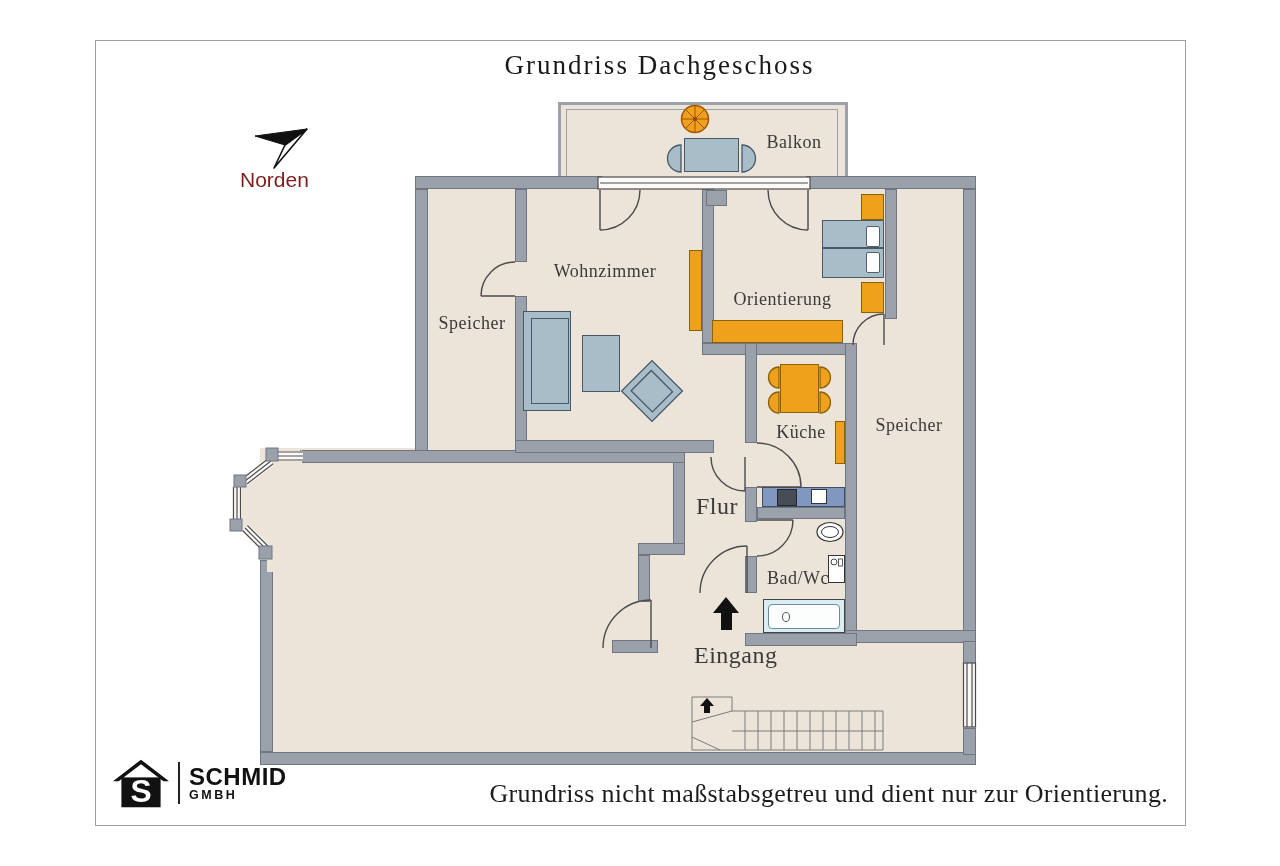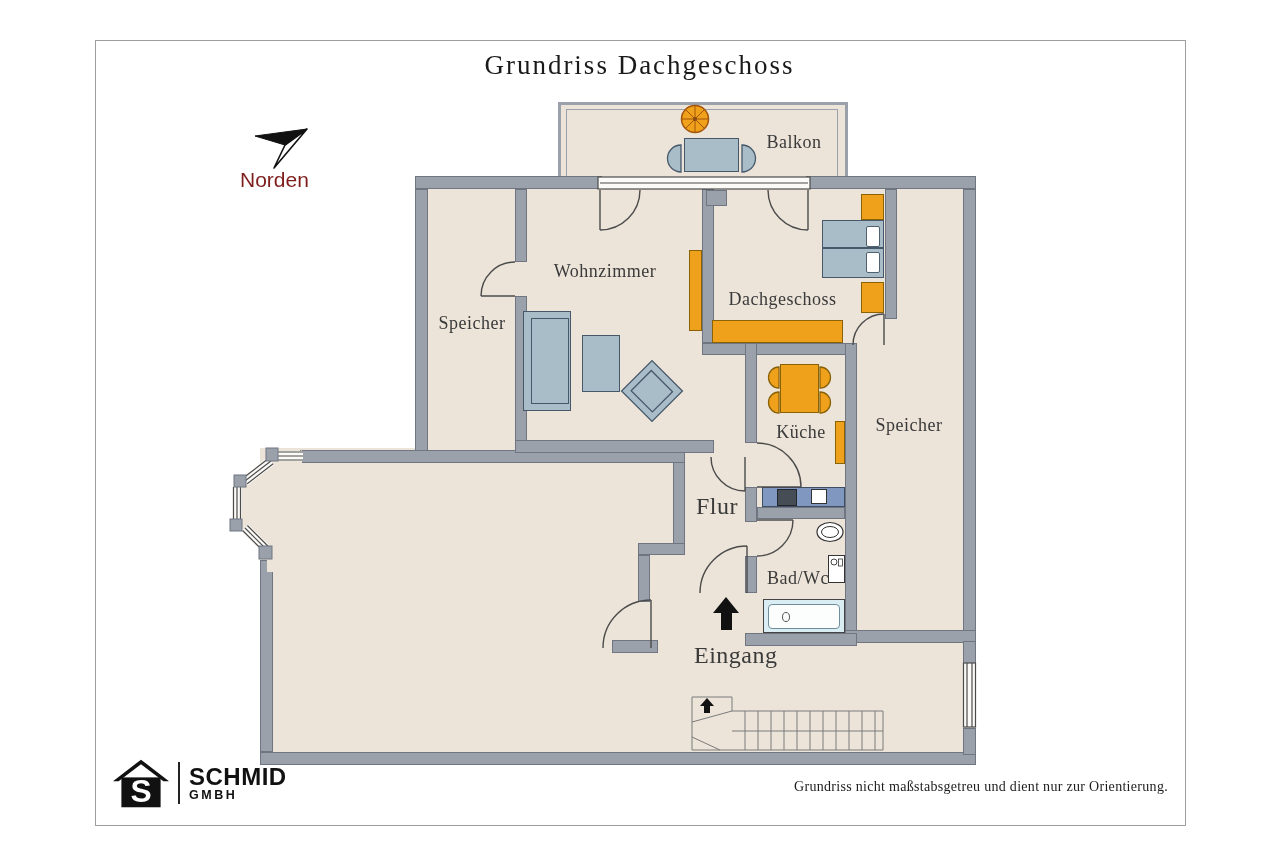--- a/index.html
+++ b/index.html
@@ -1,20 +1,20 @@
 <!DOCTYPE html>
 <html style="--wall: #9aa1ab; --wall_outline: #6f7681; --floor: #ece4d9; --furniture_blue: #a9bdc9; --furniture_outline: #46586a; --accent_orange: #f0a11c; --orange_outline: #8a6206; --counter_blue: #8098c0; --tub_blue: #d9edf2;"><head>
 <meta charset="utf-8">
 <style>
   html,body{margin:0;padding:0;background:#fff;}
   .stage{position:relative;width:1280px;height:866px;background:#ffffff;overflow:hidden;
          font-family:"Liberation Serif","DejaVu Serif",serif;}
   .frame{position:absolute;left:95px;top:40px;width:1089px;height:784px;border:1px solid #9e9e9e;}
   .title{position:absolute;left:95px;top:50px;width:1089px;text-align:center;
-         font-size:27px;letter-spacing:2px;color:#1a1a1a;}
+         font-size:27px;letter-spacing:2px;color:#1a1a1a;padding-left:20px;}
   .floor{position:absolute;background:var(--floor);}
   .wall{position:absolute;background:var(--wall);border:1px solid var(--wall_outline);box-sizing:border-box;}
   .furn{position:absolute;background:var(--furniture_blue);border:1.5px solid var(--furniture_outline);box-sizing:border-box;}
   .furn-inner{position:absolute;background:transparent;border:1.3px solid var(--furniture_outline);box-sizing:border-box;}
   .orange{position:absolute;background:var(--accent_orange);border:1.5px solid var(--orange_outline);box-sizing:border-box;}
   .room-label{position:absolute;font-size:18px;color:#3a3a3a;letter-spacing:.5px;text-align:center;white-space:nowrap;}
   .room-label.big{font-size:24px;}
   .balkon-rail{position:absolute;left:566px;top:109px;width:272px;height:78px;
                border:1px solid var(--wall);border-bottom:none;box-sizing:border-box;}
   .counter{position:absolute;background:var(--counter_blue);border:1.3px solid #3e4e63;box-sizing:border-box;}
@@ -34,21 +34,21 @@
   .stair{stroke:#7a7a7a;stroke-width:1;fill:none;}
   .svg-furn{fill:var(--furniture_blue);stroke:var(--furniture_outline);stroke-width:1.3;}
   .svg-orange{fill:var(--accent_orange);stroke:var(--orange_outline);stroke-width:1.3;}
   .norden{position:absolute;left:240px;top:168px;width:100px;text-align:left;
           font-family:"Liberation Sans","DejaVu Sans",sans-serif;font-size:21px;color:#7f1d1d;}
   .logo{position:absolute;left:113px;top:755px;display:flex;align-items:center;gap:9px;
         font-family:"Liberation Sans","DejaVu Sans",sans-serif;color:#111;}
   .logo .bar{width:2px;height:42px;background:#222;}
   .logo .company{font-size:24px;font-weight:bold;letter-spacing:.5px;line-height:1.05;}
   .logo .suffix{font-size:12.5px;font-weight:bold;letter-spacing:2.5px;line-height:1.05;}
-  .disclaimer{position:absolute;right:112px;top:779px;font-size:14px;letter-spacing:.3px;color:#1c1c1c;}
+  .disclaimer{position:absolute;right:112px;top:779px;font-size:26px;letter-spacing:.3px;color:#1c1c1c;}
 </style>
 </head>
 <body>
 
 <div class="stage">
 
   <div class="frame"></div>
   <div class="title">Grundriss Dachgeschoss</div>
 
   <div class="floor" style="left:558px;top:102px;width:290px;height:88px;border:3px solid var(--wall);box-sizing:border-box;"></div>
@@ -210,21 +210,21 @@
     <ellipse cx="786" cy="617" rx="3.5" ry="4.5" fill="none" stroke="#555" stroke-width="1"></ellipse>
 
     <g>
       <polygon points="307,129 285,145 274,168" fill="#fff" stroke="#111" stroke-width="1.6" stroke-linejoin="round"></polygon>
       <polygon points="307,129 255,136 285,145" fill="#111" stroke="#111" stroke-width="1" stroke-linejoin="round"></polygon>
     </g>
   </svg>
 
   <div class="room-label" style="left:758px;top:132px;width:72px;">Balkon</div>
   <div class="room-label" style="left:540px;top:261px;width:130px;">Wohnzimmer</div>
-  <div class="room-label" style="left:715px;top:289px;width:135px;">Dachgeschoss</div>
+  <div class="room-label" style="left:715px;top:289px;width:135px;">Orientierung</div>
   <div class="room-label" style="left:428px;top:313px;width:88px;">Speicher</div>
   <div class="room-label" style="left:863px;top:415px;width:92px;">Speicher</div>
   <div class="room-label" style="left:770px;top:422px;width:62px;">Küche</div>
   <div class="room-label big" style="left:688px;top:493px;width:58px;">Flur</div>
   <div class="room-label" style="left:762px;top:568px;width:72px;">Bad/Wc</div>
   <div class="room-label big" style="left:694px;top:642px;width:82px;text-align:center;">Eingang</div>
 
   <div class="norden">Norden</div>
 
   <div class="logo">

